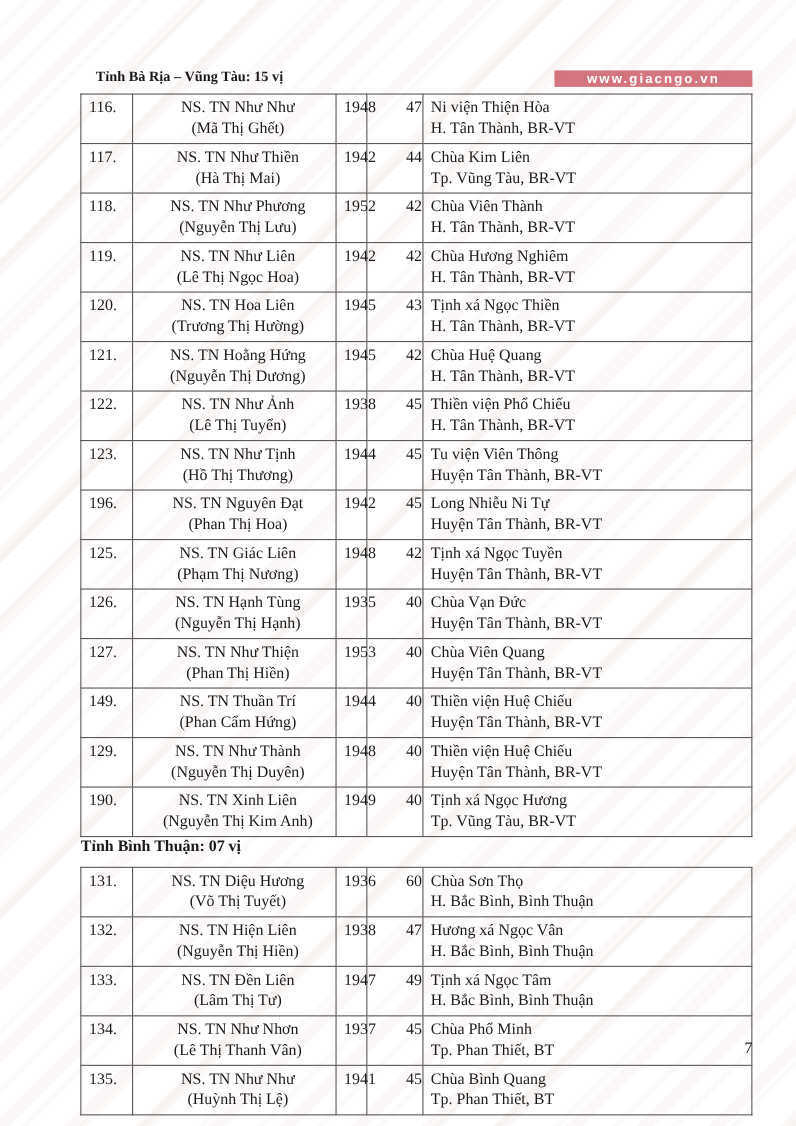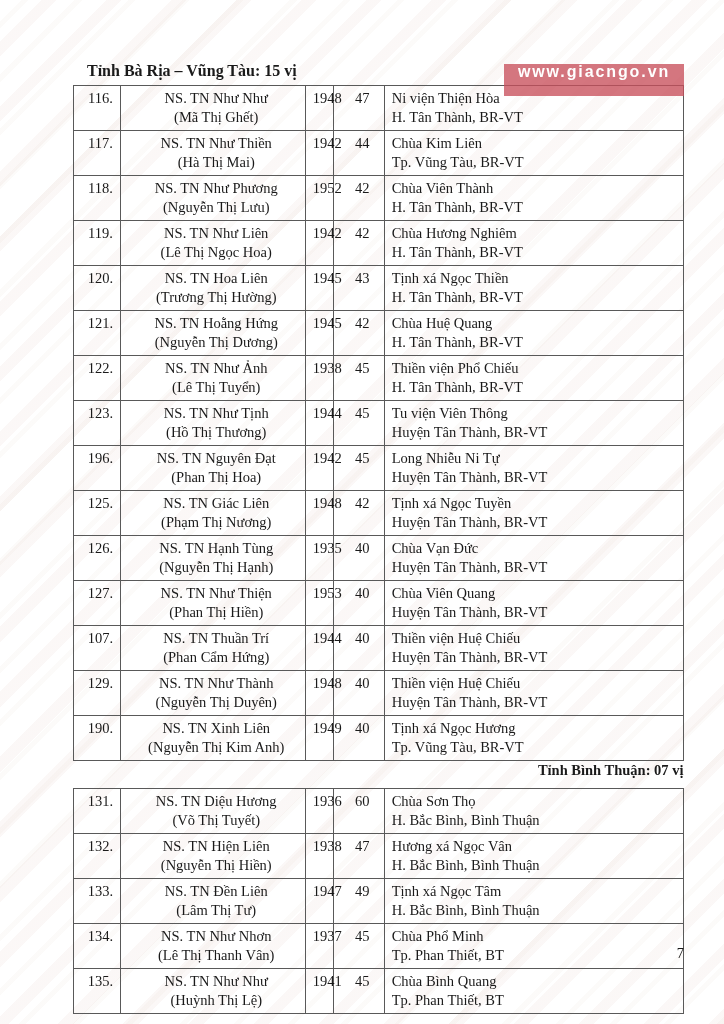--- a/index.html
+++ b/index.html
@@ -37,25 +37,25 @@
   .content {
     position: relative;
     z-index: 2;
   }
 
   .site-watermark {
     position: absolute;
     top: 64px;
     left: 504px;
     width: 180px;
-    height: 32px;
+    height: 15px;
     background: #c8505c;
     color: #ffffff;
     font-family: "Liberation Sans", sans-serif;
-    font-size: 16px;
+    font-size: 12px;
     font-weight: bold;
     letter-spacing: 1.9px;
     line-height: 15px;
     text-align: center;
     opacity: 0.78;
     z-index: 5;
     white-space: nowrap;
     overflow: hidden;
   }
 
@@ -69,54 +69,53 @@
   }
   .doc-table td {
     border: 1px solid #595959;
     padding: 3px 0 3px 7px;
     vertical-align: top;
     font-size: 14.5px;
     line-height: 19px;
     height: 35px;
     box-sizing: border-box;
   }
-  .col-num    { width: 45px;  text-align: center; padding-left: 8px; }
+  .col-num    { width: 45px;  text-align: left; padding-left: 8px; }
   .col-name   { width: 178px; text-align: center; }
   .col-year   { width: 27px;  text-align: center; padding-left: 0; }
-  .col-age    { width: 49px;  text-align: center; padding-left: 0; }
+  .col-age    { width: 49px;  text-align: right; padding-left: 0; }
   .col-place  { width: 288px; }
 
   .line2 { display: block; }
 
   .section-header-row td {
     border-left: 0;
     border-right: 0;
     border-top: 0;
     border-bottom: 0;
     height: auto;
     padding: 0;
-    text-align: right;
   }
   .section-header-row {
     height: 28px;
   }
   .section-title {
     font-weight: bold;
     font-size: 14.5px;
     padding-left: 14px;
     padding-top: 5px;
     padding-bottom: 3px;
     white-space: nowrap;
   }
   .section-title-top {
     position: absolute;
     left: 87px;
     top: 62px;
     font-weight: bold;
-    font-size: 16px;
+    font-size: 13px;
     white-space: nowrap;
     z-index: 3;
   }
 
   .page-number {
     position: absolute;
     left: 0;
     top: 945px;
     width: 684px;
     text-align: right;
@@ -363,21 +362,21 @@
             <td class="col-age">
               <span class="line2">40</span>
             </td>
             <td class="col-place">
               <span class="line2">Chùa Viên Quang</span>
               <span class="line2">Huyện Tân Thành, BR-VT</span>
             </td>
           </tr>
           <tr>
             <td class="col-num">
-              <span class="line2">107.</span>
+              <span class="line2">149.</span>
             </td>
             <td class="col-name">
               <span class="line2">NS. TN Thuần Trí</span>
               <span class="line2">(Phan Cẩm Hứng)</span>
             </td>
             <td class="col-year">
               <span class="line2">1944</span>
             </td>
             <td class="col-age">
               <span class="line2">40</span>

